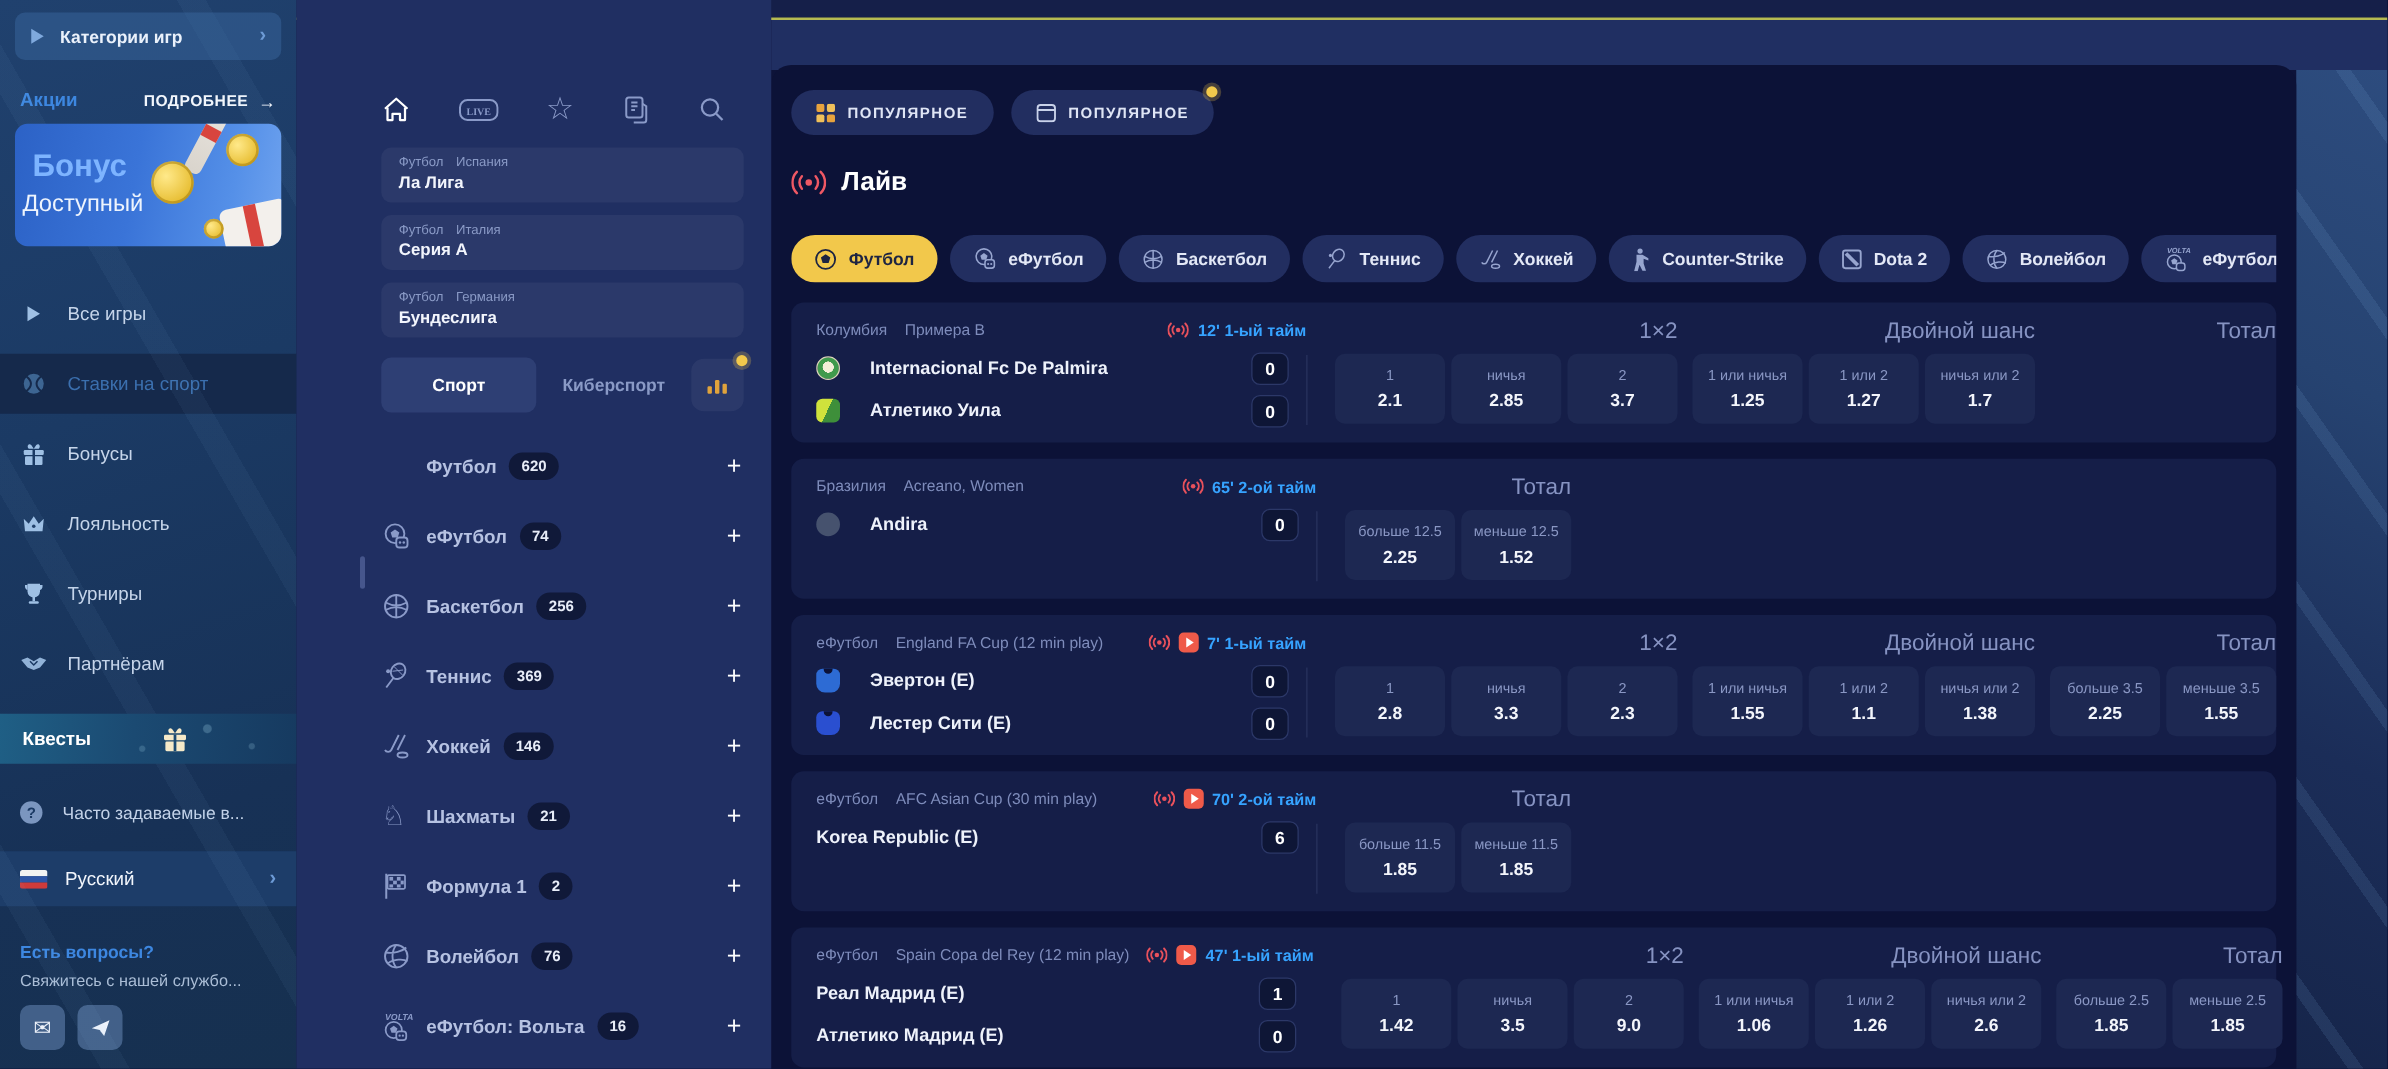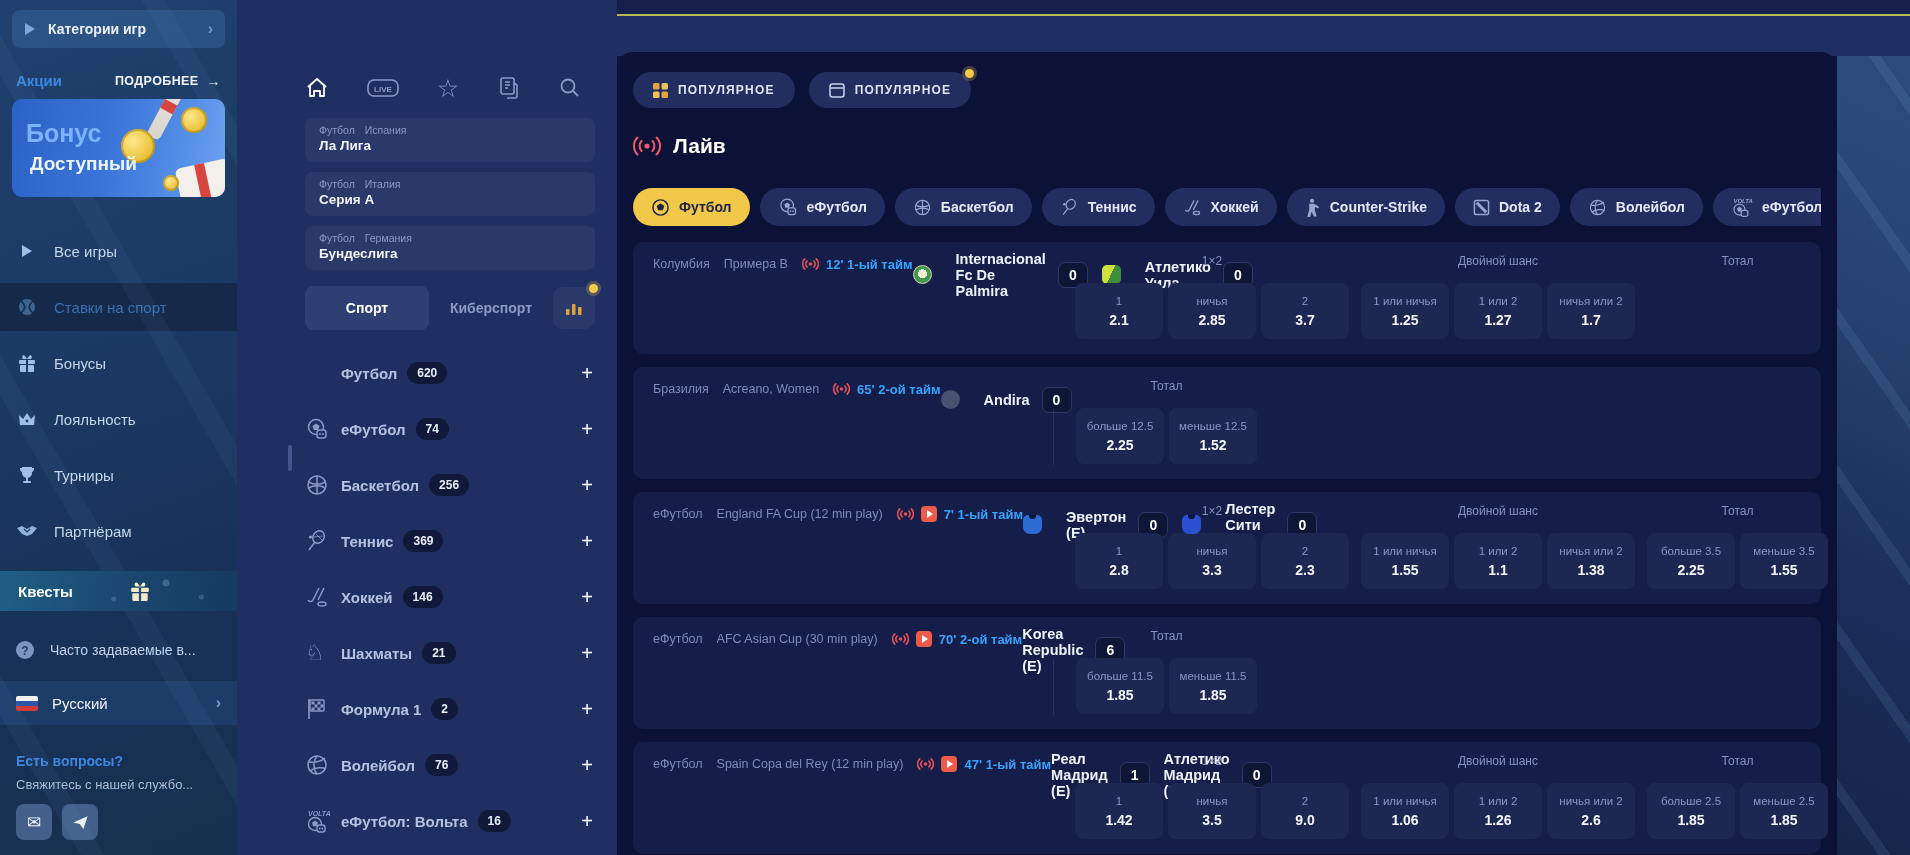--- a/index.html
+++ b/index.html
@@ -24,21 +24,21 @@
     display:flex; align-items:center; padding:0 12px; gap:12px; cursor:pointer; }
   .cat-btn .lbl { font-size:14px; font-weight:bold; color:#eaf1fb; flex:1; }
   .chev { color:#6d9bd6; font-size:16px; font-weight:bold; }
   .akcii-row { display:flex; align-items:center; margin:24px 16px 0; }
   .akcii { color:#3d87e0; font-size:15px; font-weight:bold; cursor:pointer; }
   .more  { margin-left:auto; color:#f2f6fc; font-size:12.5px; font-weight:bold; letter-spacing:.4px; cursor:pointer; display:flex; gap:8px; align-items:center;}
   .more .arr { font-size:14px; }
   .bonus { position:relative; margin:10px 12px 0; height:98px; border-radius:10px; overflow:hidden; cursor:pointer;
     background:linear-gradient(100deg,#2c62c6 0%,#3a74d8 45%,#5590e8 80%,#6fa3ef 100%); }
   .bonus .t1 { position:absolute; left:14px; top:20px; font-size:25px; font-weight:bold; color:#7db4ff; }
-  .bonus .t2 { position:absolute; left:18px; top:54px; font-size:19px; color:#eef4fd;font-weight:bold; }
+  .bonus .t2 { position:absolute; left:6px; top:54px; font-size:19px; color:#eef4fd; }
   .coin { position:absolute; border-radius:50%; background:radial-gradient(circle at 35% 35%, #ffe98a, #e8bf35 70%, #c29a20); box-shadow:inset 0 0 0 2px rgba(160,120,10,.5); }
   .c1 { width:34px; height:34px; right:70px; top:30px; }
   .c2 { width:26px; height:26px; right:18px; top:8px; }
   .c3 { width:16px; height:16px; right:46px; bottom:6px; }
   .giftbox { position:absolute; right:-8px; bottom:-14px; width:54px; height:48px; background:#f3f0ec; border-radius:6px; transform:rotate(-12deg); }
   .giftbox::after { content:""; position:absolute; left:20px; top:0; width:10px; height:100%; background:#d8453e; }
   .ribbon { position:absolute; right:52px; top:-16px; width:14px; height:58px; background:linear-gradient(#e8e4de,#d9d4cc); transform:rotate(28deg); border-radius:5px; }
   .ribbon::after{ content:""; position:absolute; left:0; top:18px; width:100%; height:10px; background:#d8453e; }
 
   .menu { margin-top:30px; display:flex; flex-direction:column; }
@@ -66,21 +66,21 @@
 
   .help { margin:28px 16px 0; }
   .help .h1 { color:#3d87e0; font-size:14px; font-weight:bold; }
   .help .h2 { color:#aabdd6; font-size:13px; margin-top:8px; white-space:nowrap; overflow:hidden; }
   .help .btns { display:flex; gap:10px; margin-top:12px; }
   .hbtn { width:36px; height:36px; border-radius:8px; background:rgba(120,155,205,.45); display:flex; align-items:center; justify-content:center; cursor:pointer; color:#eef3fb; font-size:17px; }
 
   
   .sp-sb { position:absolute; left:237px; top:0; width:380px; height:855px; background:#202f62; z-index:3; }
   .sp-inner { margin-left:68px; margin-right:22px; }
-  .icon-row { padding-top:76px; display:flex; align-items:center; justify-content:space-between; width:276px; }
+  .icon-row { padding-top:76px; display:flex; align-items:center; justify-content:space-between; width:276px;font-family:Liberation Serif, serif; }
   .icon-row .nav-ic { cursor:pointer; color:#8a9ac8; display:flex; }
   .icon-row .nav-ic.active { color:#ffffff; }
   .star-g { font-size:25px; line-height:20px; color:#8a9ac8; }
   .qlinks { margin-top:18px; }
   .qcard { height:44px; border-radius:8px; background:rgba(255,255,255,.05); margin-bottom:10px; padding:6px 14px; cursor:pointer; }
   .qcard .sm { font-size:10.5px; color:#8a9ac6; display:flex; gap:10px; }
   .qcard .nm { font-size:13.5px; font-weight:bold; color:#f2f5fc; margin-top:2px; }
   .tabs-row { margin-top:16px; display:flex; align-items:center; }
   .tab-sport { width:124px; height:44px; border-radius:8px; background:#2e3f74; color:#fff; font-size:14px; font-weight:bold;
     display:flex; align-items:center; justify-content:center; cursor:pointer; }
@@ -106,21 +106,21 @@
   .chips { margin-top:30px; display:flex; gap:10px; overflow:hidden; white-space:nowrap; }
   .chip { flex:0 0 auto; height:38px; border-radius:19px; background:#222e60; color:#e3e8f6; font-size:14px; font-weight:bold;
     display:flex; align-items:center; gap:9px; padding:0 18px; cursor:pointer; }
   .chip .cic { display:flex; color:#97a5cf; font-size:18px; line-height:18px; }
   .chip.active { background:#f2c84b; color:#1d2442; }
   .chip.active .cic { color:#1d2442; }
 
   
   .cards { margin-top:16px; }
   .m-card { display:flex; background:#151e48; border-radius:10px; margin-bottom:13px; height:112px; padding:12px 0 0 20px; }
-  .m-left { width:400px; display:flex; flex-direction:row; }
+  .m-left { width:400px; display:flex; flex-direction:column; }
   .m-lhead { display:flex; align-items:center; gap:14px; height:20px; }
   .m-cat, .m-league { font-size:12.5px; color:#7e8cbb; white-space:nowrap; }
   .m-league { overflow:hidden; text-overflow:ellipsis; max-width:250px; }
   .m-live { margin-left:auto; display:flex; align-items:center; gap:7px; }
   .m-time { color:#36a3ff; font-size:13px; font-weight:bold; white-space:nowrap; }
   .vbadge { width:16px; height:16px; border-radius:4px; background:#ef5a49; display:flex; align-items:center; justify-content:center; }
   .vbadge i { display:block; width:0; height:0; border-left:6px solid #fff; border-top:4px solid transparent; border-bottom:4px solid transparent; margin-left:2px; }
   .team-row { display:flex; align-items:center; height:27px; margin-top:7px;gap:12px; }
   .t-name { font-size:14.5px; font-weight:bold; color:#eef2fb; }
   .t-logo { width:19px; height:19px; border-radius:50%; margin-right:12px; flex:0 0 auto; }
@@ -128,21 +128,21 @@
   .logo-crest-yellow{ background:linear-gradient(115deg,#cfe23c 0 48%, #3e8f3a 48%); border-radius:5px; }
   .logo-plain { background:#46526e; }
   .logo-jersey-blue  { background:#2d6bd4; border-radius:5px 5px 7px 7px; position:relative; }
   .logo-jersey-blue2 { background:#2a4fd0; border-radius:5px 5px 7px 7px; position:relative; }
   .logo-jersey-blue::after, .logo-jersey-blue2::after { content:""; position:absolute; left:6px; top:0; width:7px; height:4px; background:#0c1237; border-radius:0 0 4px 4px; }
   .t-score { margin-left:auto; margin-right:14px; min-width:30px; height:26px; border-radius:7px; background:#0e1636;
     border:1px solid #2c3868; color:#fff; font-size:14px; font-weight:bold; display:flex; align-items:center; justify-content:center; padding:0 6px; }
   .m-div { width:1px; background:rgba(140,160,210,.16); margin:30px 0 14px; }
   .m-right { flex:1; padding-left:22px; display:flex; flex-direction:column; }
   .titles-row { display:flex; gap:12px; height:20px; }
-  .g-title { text-align:center; font-size:12px; color:#8693c2; white-space:nowrap; }
+  .g-title { text-align:right; font-size:18px; color:#8693c2; white-space:nowrap; }
   .cells-row { display:flex; gap:12px; margin-top:9px; }
   .cell-group { display:flex; gap:5px; }
   .odd-cell { width:88px; height:56px; border-radius:8px; background:#1d2852; display:flex; flex-direction:column;
     align-items:center; justify-content:center; gap:5px; cursor:pointer; }
   .odd-label { font-size:11.5px; color:#8a97c4; white-space:nowrap; }
   .odd-value { font-size:14px; font-weight:bold; color:#f3f5fb; }
 
   svg { display:block; }
 </style>
 </head>

